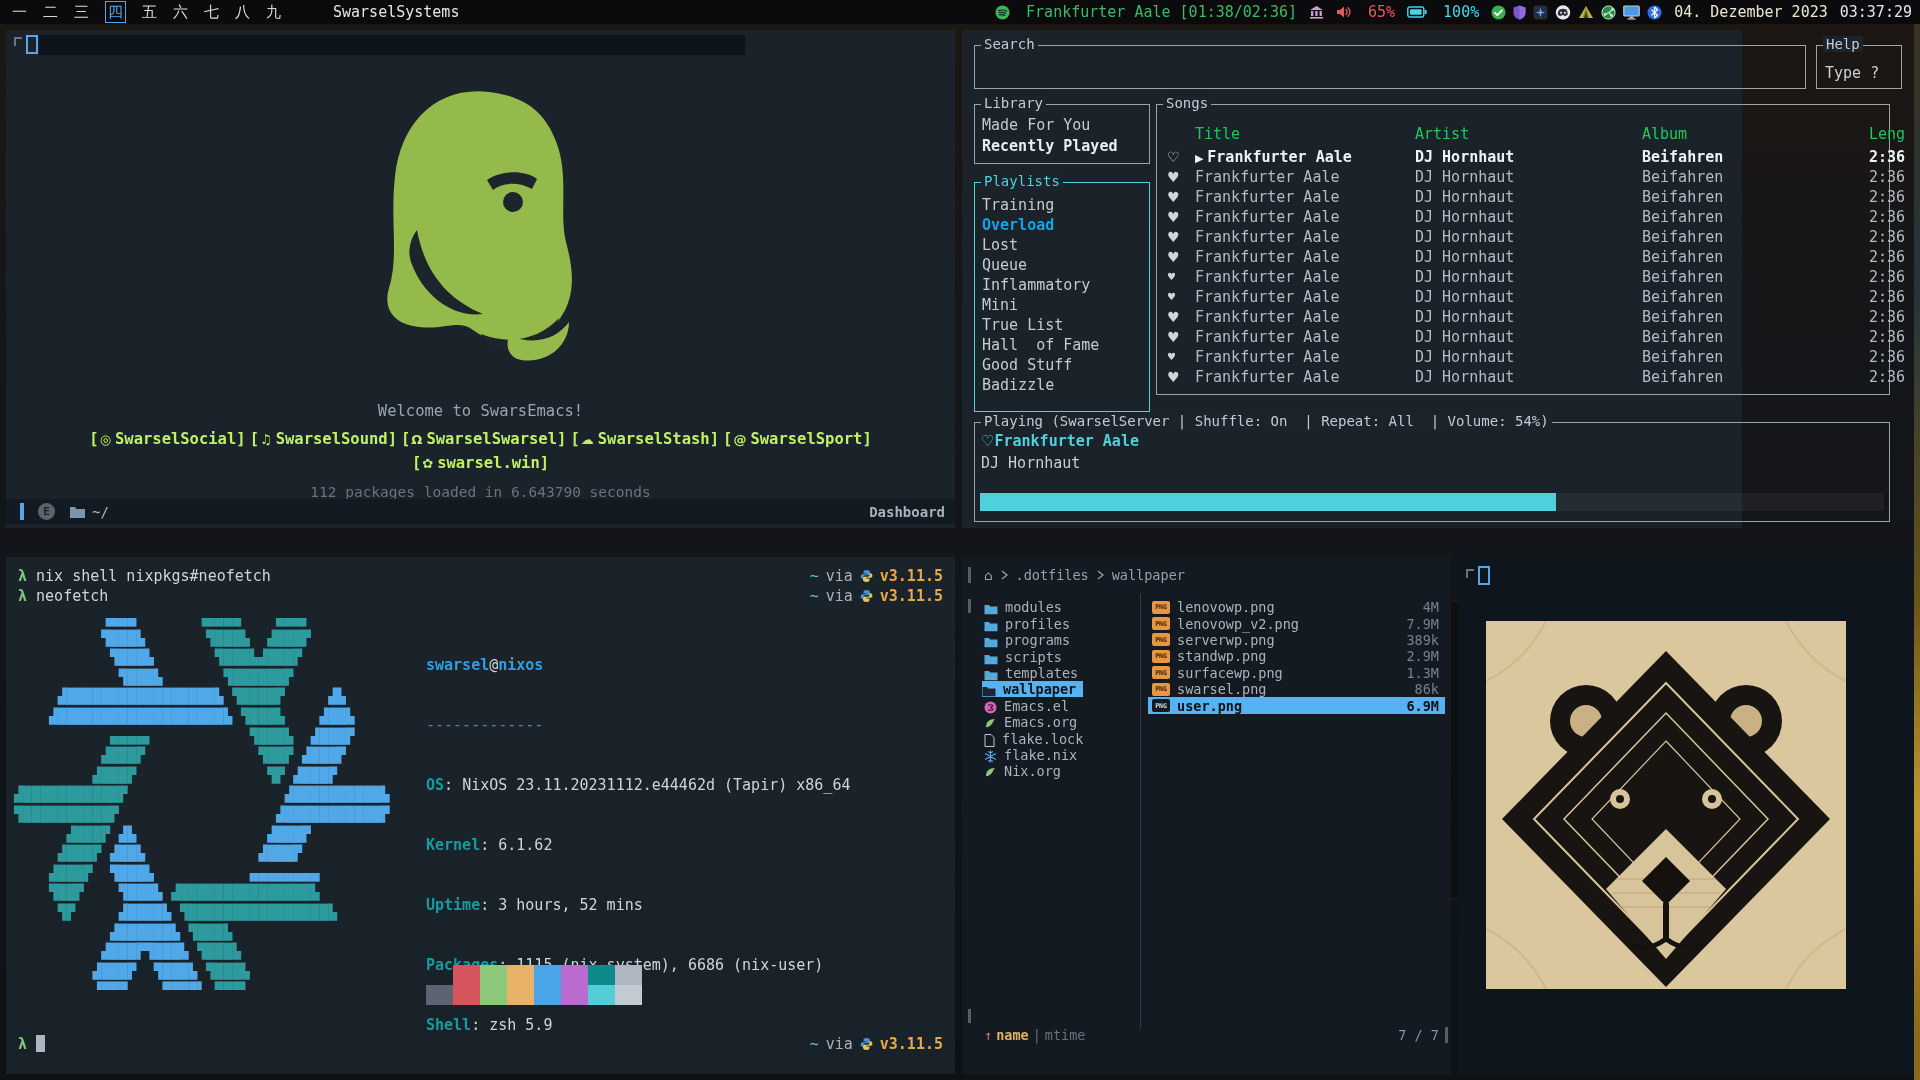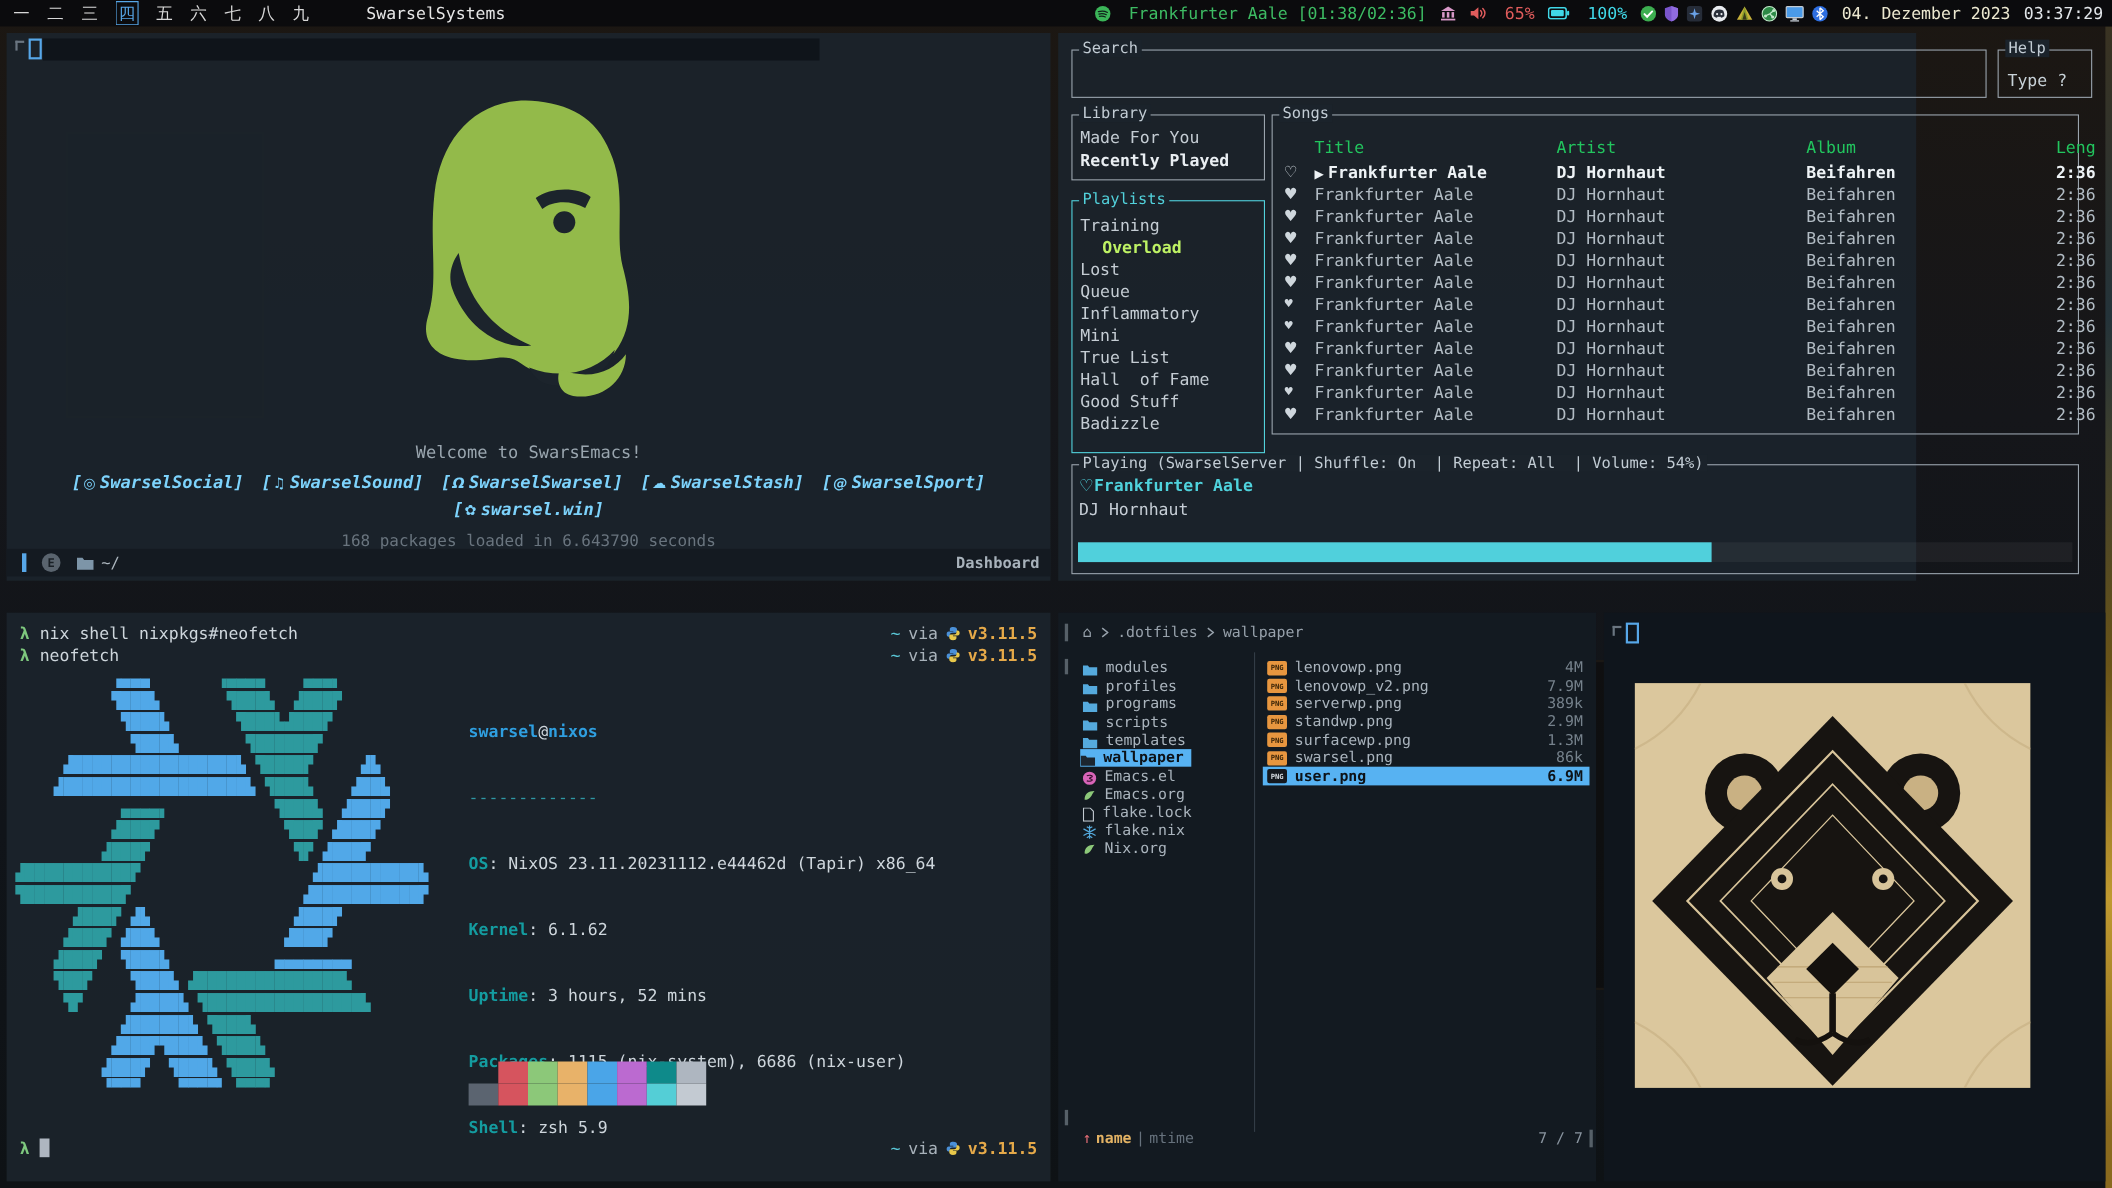--- a/index.html
+++ b/index.html
@@ -38,22 +38,22 @@
   .win-term   { left:6px;   top:557px; width:949px; height:517px; }
   .win-files  { left:962px; top:557px; width:952px; height:517px; background:none; }
 
   .corner-glyph { position:absolute; width:8px; height:9px; border-left:2px solid #6a7580; border-top:2px solid #6a7580; }
   .cursor-box { position:absolute; width:12px; height:19px; border:2px solid #57a7e8; }
 
   
   .hl-strip { position:absolute; left:33px; top:5px; width:706px; height:20px; background:rgba(6,10,14,.55); }
   .emacs-logo { position:absolute; left:50%; top:54px; transform:translateX(-50%); }
   .welcome { position:absolute; top:372px; width:100%; text-align:center; color:#9aa6af; font-size:15.5px; }
-  .dash-links { position:absolute; top:400px; width:100%; display:flex; justify-content:center; gap:16px;
-    color:#7dd3fc; font-weight:bold; font-size:15.5px;font-style:italic; }
+  .dash-links { position:absolute; top:400px; width:100%; display:flex; justify-content:center; gap:4px;
+    color:#bef264; font-weight:bold; font-size:15.5px; }
   .dash-link { white-space:pre; cursor:pointer; }
   .dash-link::before { content:"["; } .dash-link::after { content:"]"; }
   .dash-link .ic { font-family:"DejaVu Sans",sans-serif; font-size:13px; padding:0 4px 0 1px; }
   .dash-links2 { top:424px; }
   .load-info { position:absolute; top:454px; width:100%; text-align:center; color:#69747e; font-size:14.5px; }
   .modeline { position:absolute; left:0; bottom:4px; width:100%; height:25px; background:#141a21;
     display:flex; align-items:center; font-size:14px; color:#aeb8c0; }
   .ml-accent { width:4px; height:17px; background:#57a7e8; margin-left:14px; }
   .ml-badge { width:17px; height:17px; border-radius:50%; background:#5a646e; color:#1a2026; font-size:11px;
     font-weight:bold; display:flex; align-items:center; justify-content:center; margin-left:14px; }
@@ -69,21 +69,21 @@
   .tbox.cyan { border-color:#52d2dc; } .tbox.cyan .tlabel { color:#52d2dc; }
   .box-search { left:12px; top:15px; width:832px; height:44px; }
   .box-help { left:854px; top:15px; width:86px; height:44px; }
   .help-text { position:absolute; left:8px; top:18px; color:#c8d2d8; }
   .box-library { left:12px; top:74px; width:176px; height:60px; }
   .box-library .items { position:absolute; left:7px; top:10px; line-height:21px; }
   .li-bold { font-weight:bold; color:#e9eef2; }
   .box-playlists { left:12px; top:152px; width:176px; height:230px; }
   .pl-items { position:absolute; left:7px; top:12px; line-height:20px; }
   .pl-item { white-space:pre; cursor:pointer; }
-  .pl-item.active { color:#bef264; font-weight:bold;margin-left:20px; }
+  .pl-item.active { color:#0ea5e9; font-weight:bold; }
   .box-songs { left:194px; top:74px; width:734px; height:291px; }
   .song-head, .song-row { position:absolute; left:0; width:100%; display:grid;
     grid-template-columns:28px 220px 227px 227px 1fr; padding:0 10px; }
   .song-head { top:20px; color:#22c55e; }
   .song-rows { position:absolute; left:0; top:42px; width:100%; }
   .song-row { position:relative; height:20px; line-height:20px; color:#b2bcc4; cursor:pointer; }
   .song-row .heart { font-family:"DejaVu Sans",sans-serif; color:#cfd7dd; font-size:14px; }
   .song-row.sm .heart { font-size:10px; }
   .song-row.current { color:#eef3f6; font-weight:bold; }
   .song-row.current .s-title::before { content:"▶ "; font-family:"DejaVu Sans",sans-serif; font-size:11px; }
@@ -264,21 +264,21 @@
       <span class="dash-link"><span class="ic">◎</span><span>SwarselSocial</span></span>
       <span class="dash-link"><span class="ic">♫</span><span>SwarselSound</span></span>
       <span class="dash-link"><span class="ic">Ω</span><span>SwarselSwarsel</span></span>
       <span class="dash-link"><span class="ic">☁</span><span>SwarselStash</span></span>
       <span class="dash-link"><span class="ic">@</span><span>SwarselSport</span></span>
     </div>
     <div class="dash-links dash-links2">
       <span class="dash-link"><span class="ic">✿</span><span>swarsel.win</span></span>
     </div>
 
-    <div class="load-info">168 packages loaded in 6.643790 seconds</div>
+    <div class="load-info">112 packages loaded in 6.643790 seconds</div>
 
     <div class="modeline">
       <div class="ml-accent"></div>
       <div class="ml-badge">E</div>
       <svg class="ml-folder" width="17" height="14" viewBox="0 0 17 14">
           <path d="M1 2 h5 l1.5 2 H16 v9 H1 Z" fill="#7d95a8"></path>
         </svg>
       <span class="ml-dir">~/</span>
       <span class="ml-mode">Dashboard</span>
     </div>

